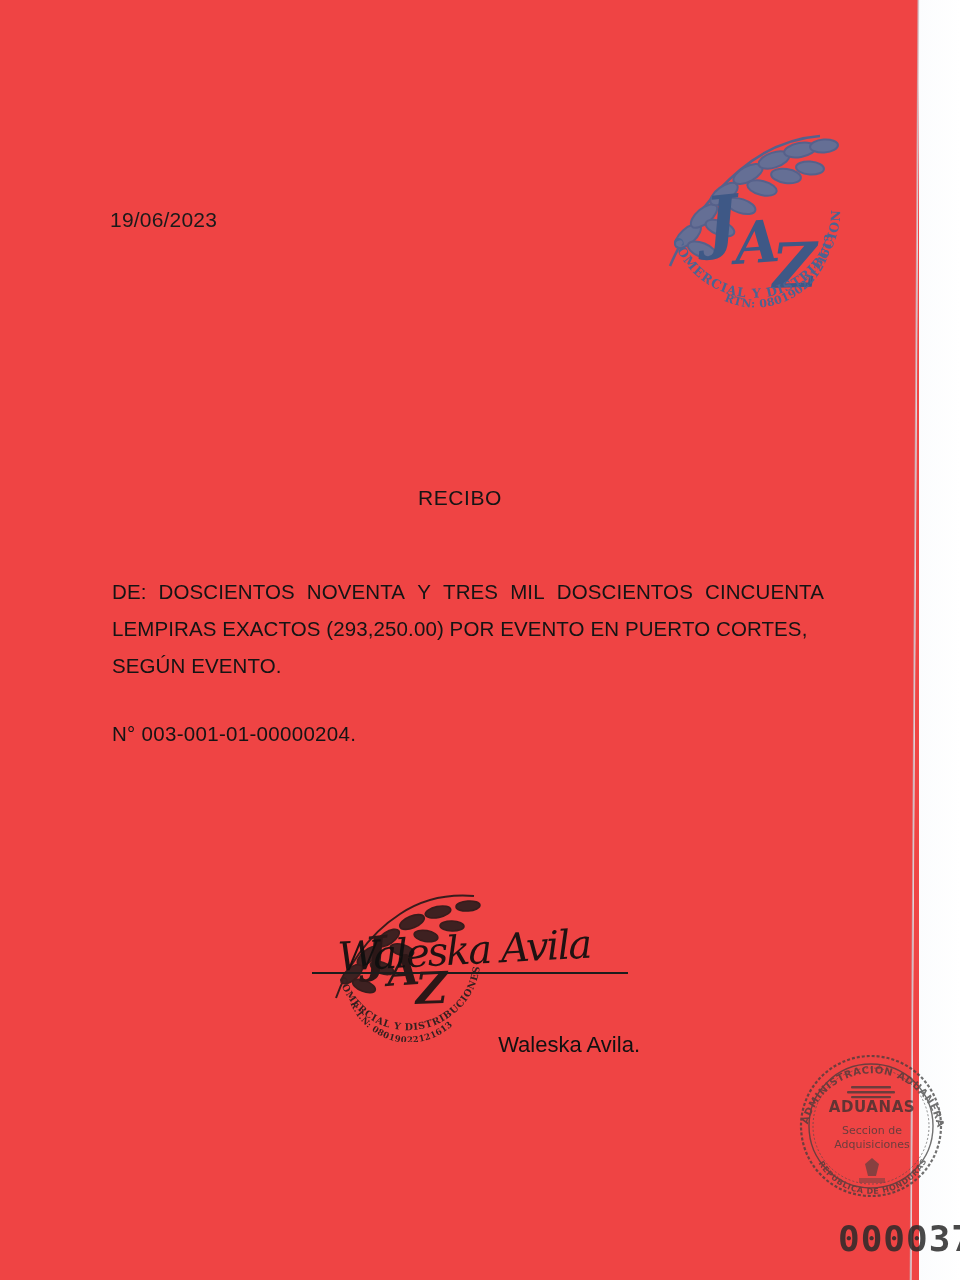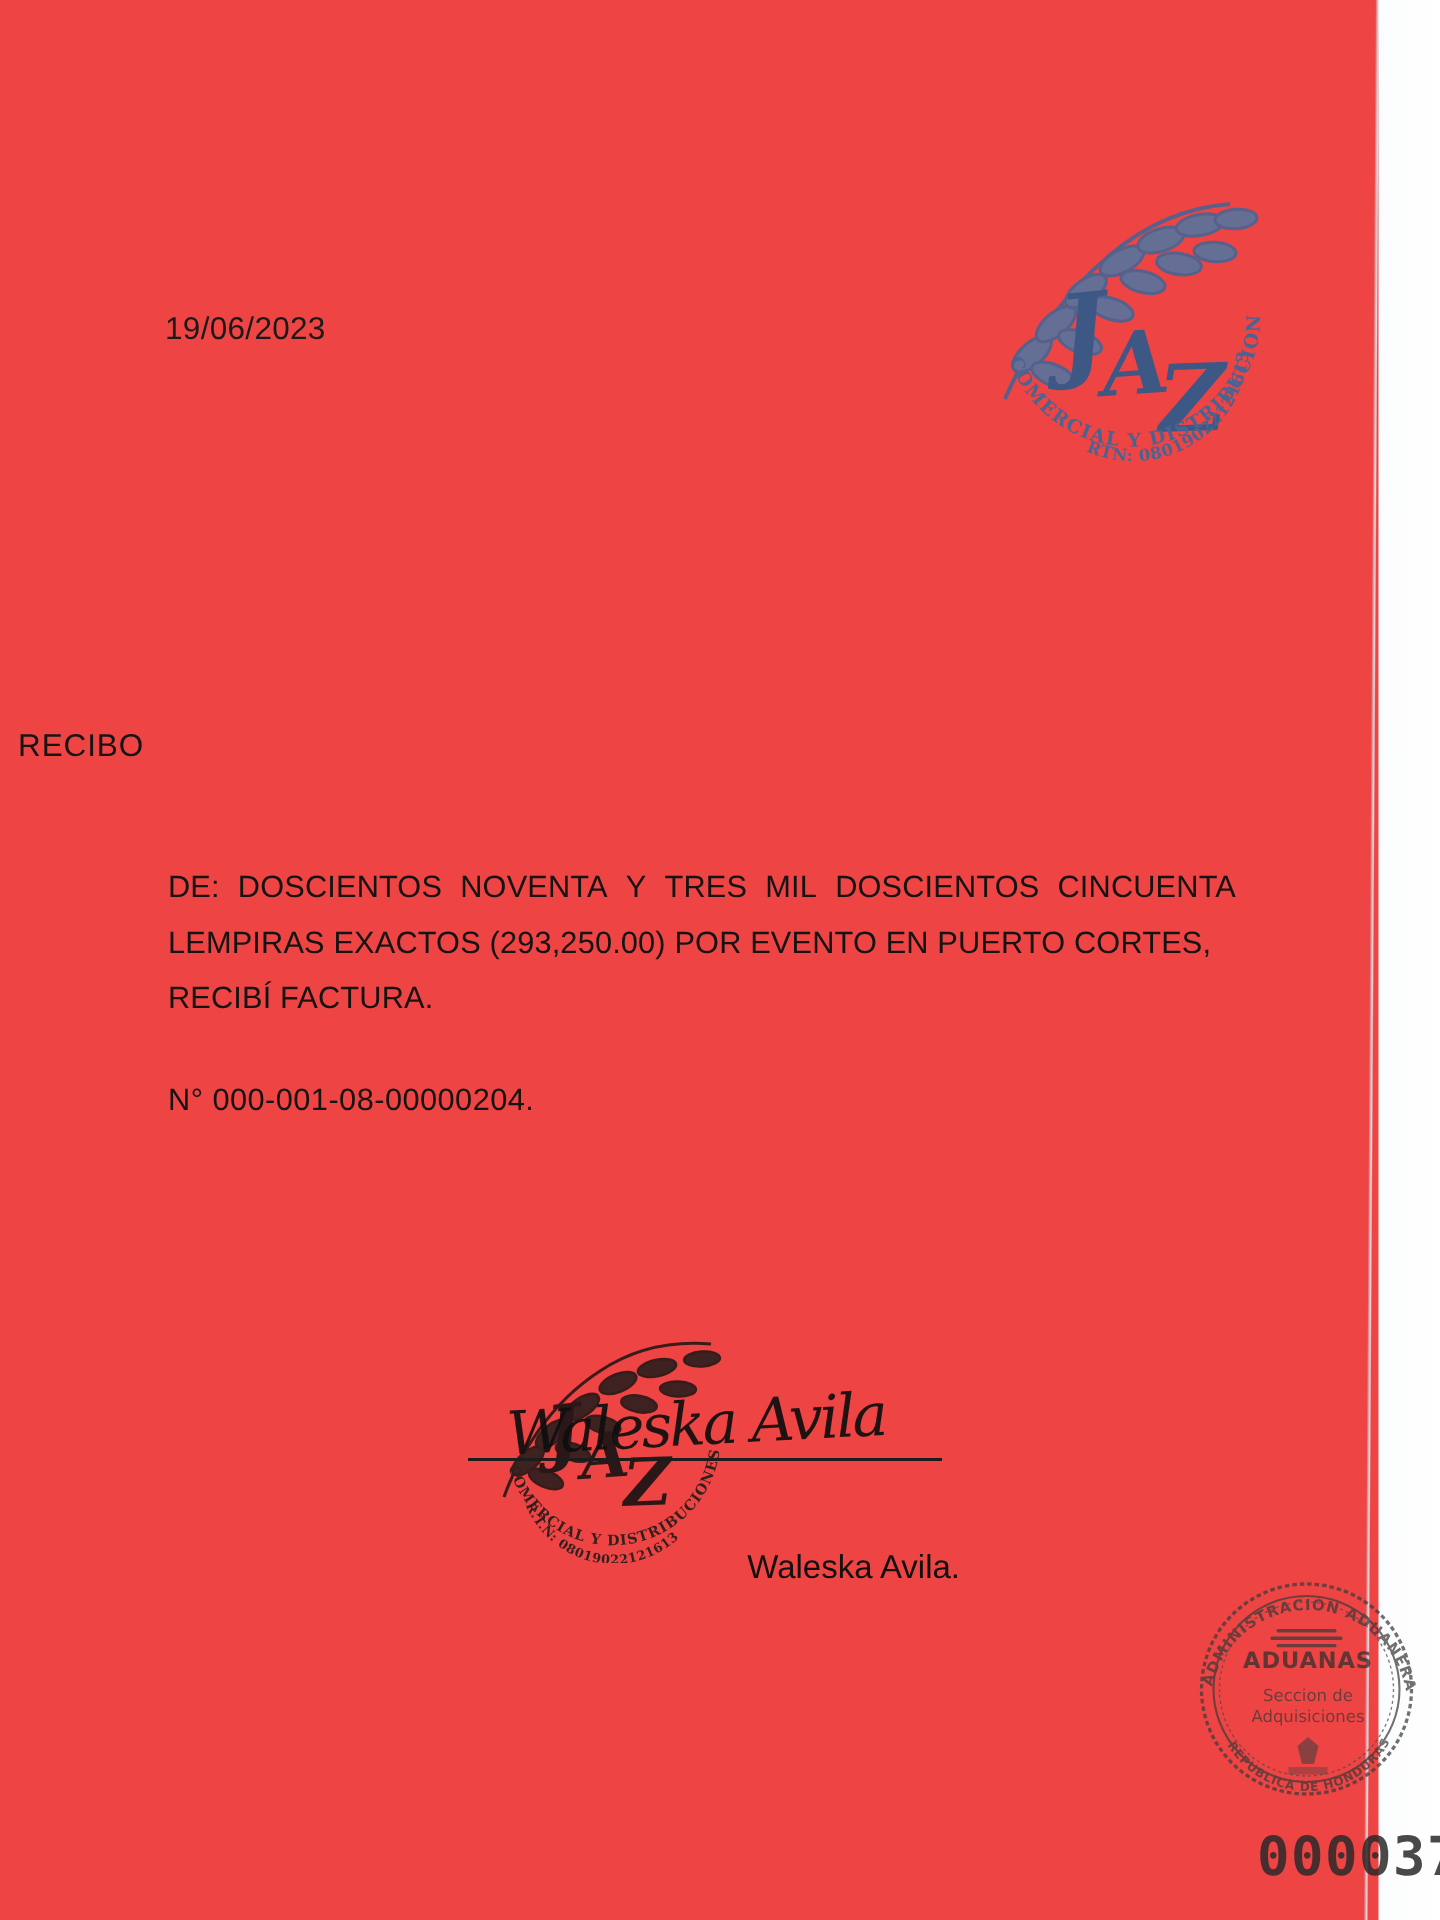--- a/index.html
+++ b/index.html
@@ -53,24 +53,24 @@
     left: 648px;
     top: 118px;
     width: 210px;
     height: 205px;
   }
   .logo svg { display: block; }
 
   
   .title {
     position: absolute;
-    left: 12px;
+    left: 0;
     top: 486px;
     width: 920px;
-    text-align: left;
+    text-align: center;
     font-size: 21px;
     letter-spacing: 0.6px;
     color: #151515;
   }
 
   
   .body-block {
     position: absolute;
     left: 112px;
     top: 573px;
@@ -236,24 +236,24 @@
       <span>DE:</span>
       <span>DOSCIENTOS</span>
       <span>NOVENTA</span>
       <span>Y</span>
       <span>TRES</span>
       <span>MIL</span>
       <span>DOSCIENTOS</span>
       <span>CINCUENTA</span>
     </div>
     <div class="body-line">LEMPIRAS EXACTOS (293,250.00) POR EVENTO EN PUERTO CORTES,</div>
-    <div class="body-line">RECIBÍ FACTURA.</div>
+    <div class="body-line">SEGÚN EVENTO.</div>
   </div>
 
-  <div class="invoice-line">N° 000-001-08-00000204.</div>
+  <div class="invoice-line">N° 003-001-01-00000204.</div>
 
   <div class="sig-wrap">
 
     <div class="ink-stamp">
       <svg width="200" height="150" viewBox="0 0 200 150" xmlns="http://www.w3.org/2000/svg">
         <defs>
           <path id="stampArc" d="M 20,82 A 72,72 0 0 0 162,72"></path>
           <path id="stampArc2" d="M 28,92 A 62,62 0 0 0 154,83"></path>
         </defs>
         <g stroke="#151515" fill="#1b1b1b" stroke-width="1.6" opacity="0.95">

